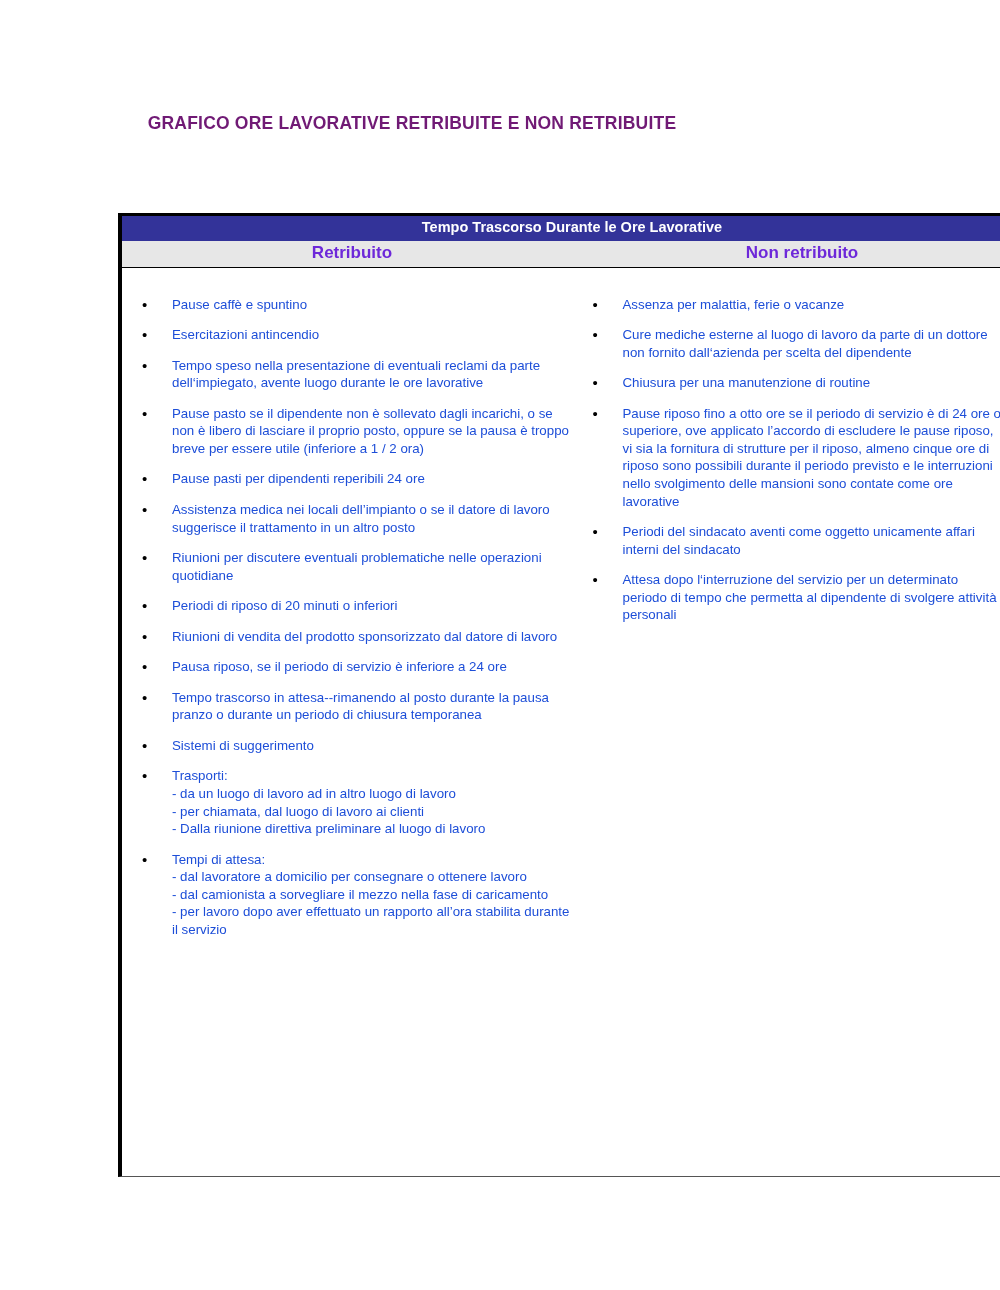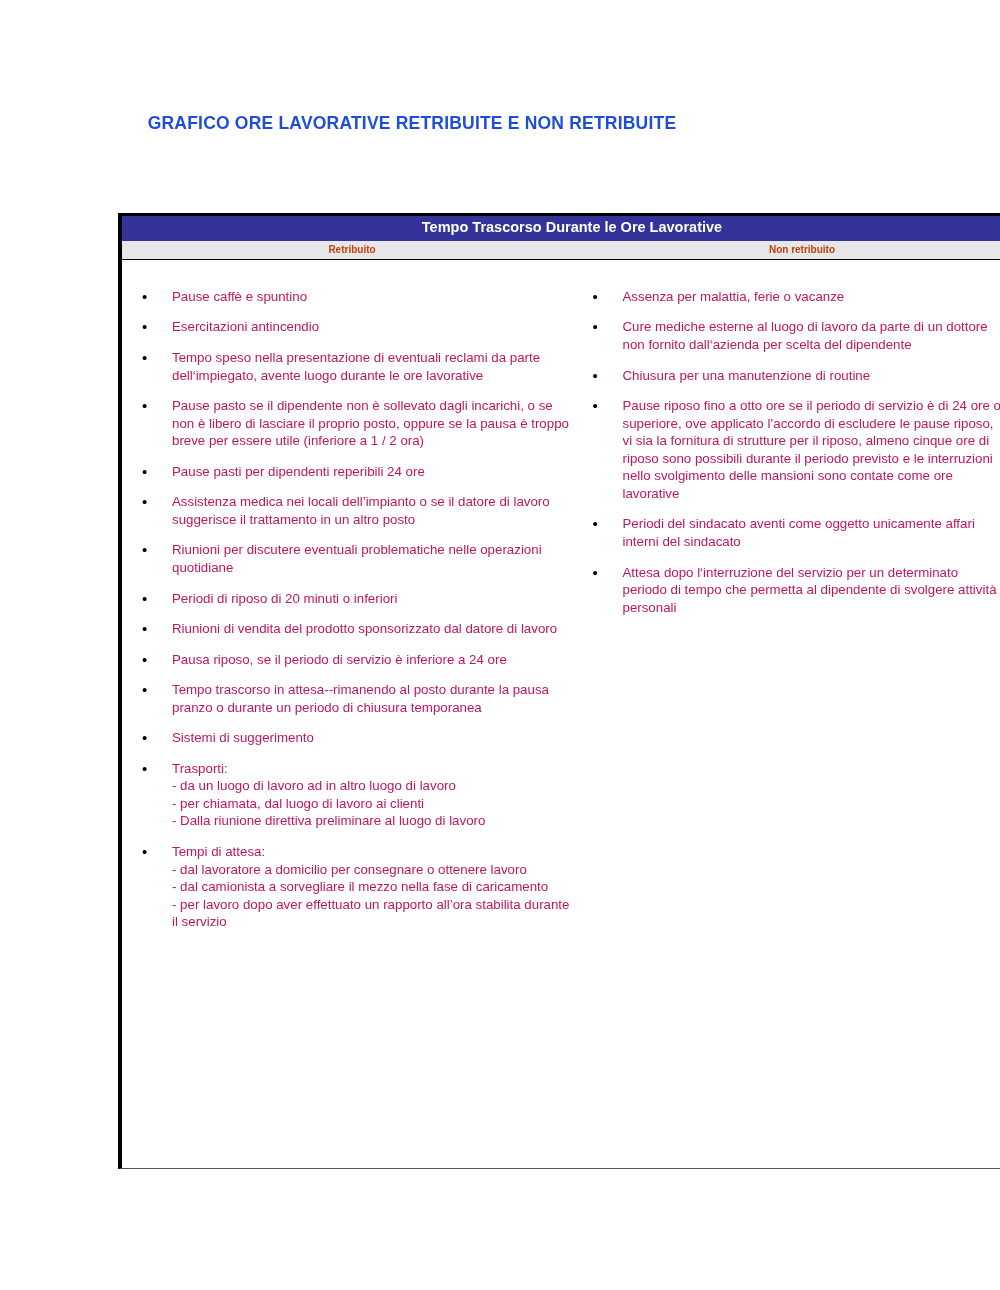--- a/index.html
+++ b/index.html
@@ -26,21 +26,21 @@
 
   .doc-title {
     position: absolute;
     left: 0;
     top: 113px;
     width: 824px;
     text-align: center;
     font-size: 17.5px;
     font-weight: bold;
     letter-spacing: 0.2px;
-    color: #1d4ed8;
+    color: #701a75;
   }
 
   .chart-table {
     position: absolute;
     left: 118px;
     top: 213px;
     width: 908px;
     box-sizing: border-box;
     border-left: 4px solid #000000;
     border-right: 4px solid #000000;
@@ -60,23 +60,23 @@
   }
 
   .subhead-row {
     display: flex;
     background: #e7e7e7;
     border-bottom: 1.5px solid #000000;
   }
   .subhead-cell {
     flex: 1 1 50%;
     text-align: center;
-    font-size: 10px;
+    font-size: 17px;
     font-weight: bold;
-    color: #c2410c;
+    color: #6d28d9;
     padding: 3px 0 4px 10px;
     line-height: 1.1;
   }
 
   .body-row {
     display: flex;
     align-items: flex-start;
     min-height: 880px;
     padding-top: 28px;
   }
@@ -98,21 +98,21 @@
     list-style: none;
     margin: 0;
     padding: 0;
   }
   ul.bullets > li {
     position: relative;
     padding-left: 38px;
     margin-bottom: 13px;
     font-size: 13.3px;
     line-height: 1.32;
-    color: #be185d;
+    color: #1d4ed8;
   }
   ul.bullets > li::before {
     content: "\2022";
     position: absolute;
     left: 8px;
     top: -1px;
     font-size: 15px;
     line-height: 1.32;
     color: #000000;
   }

